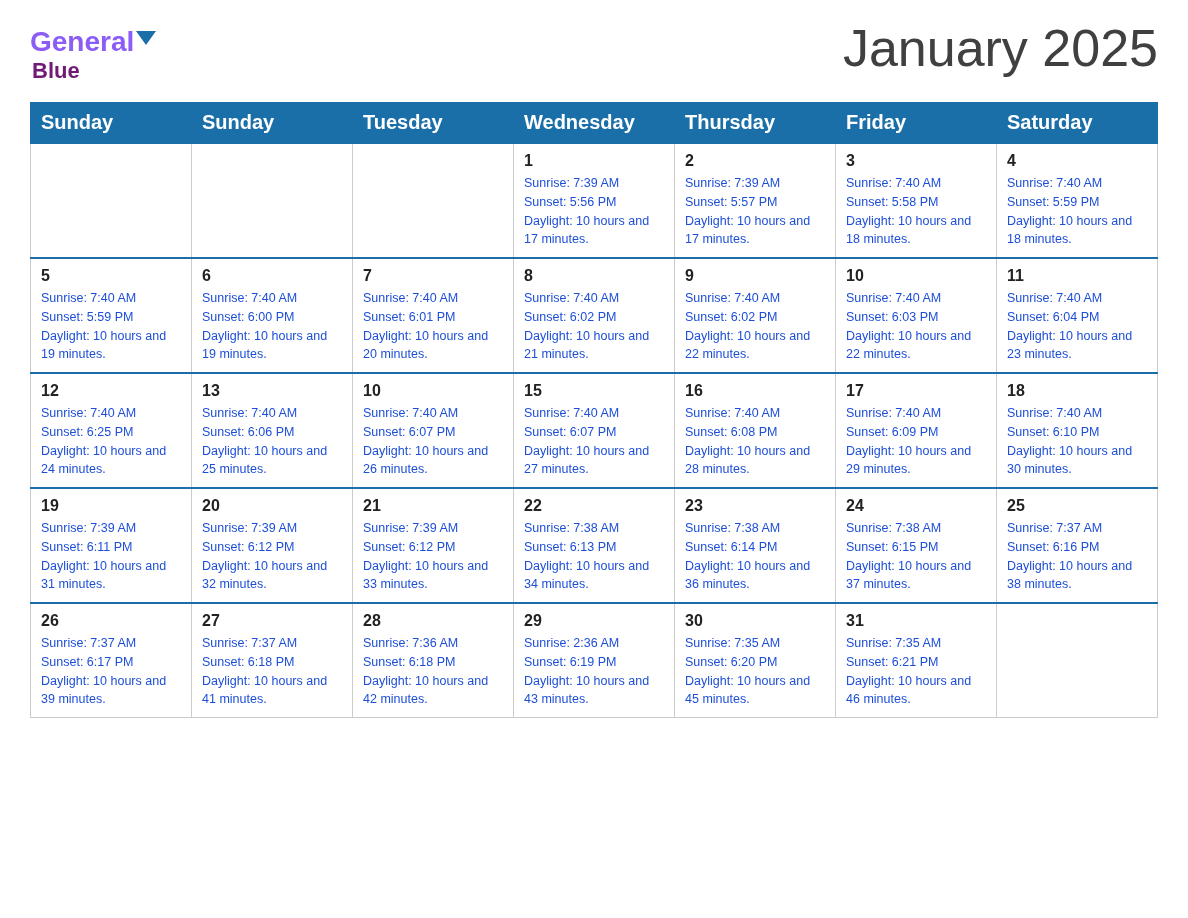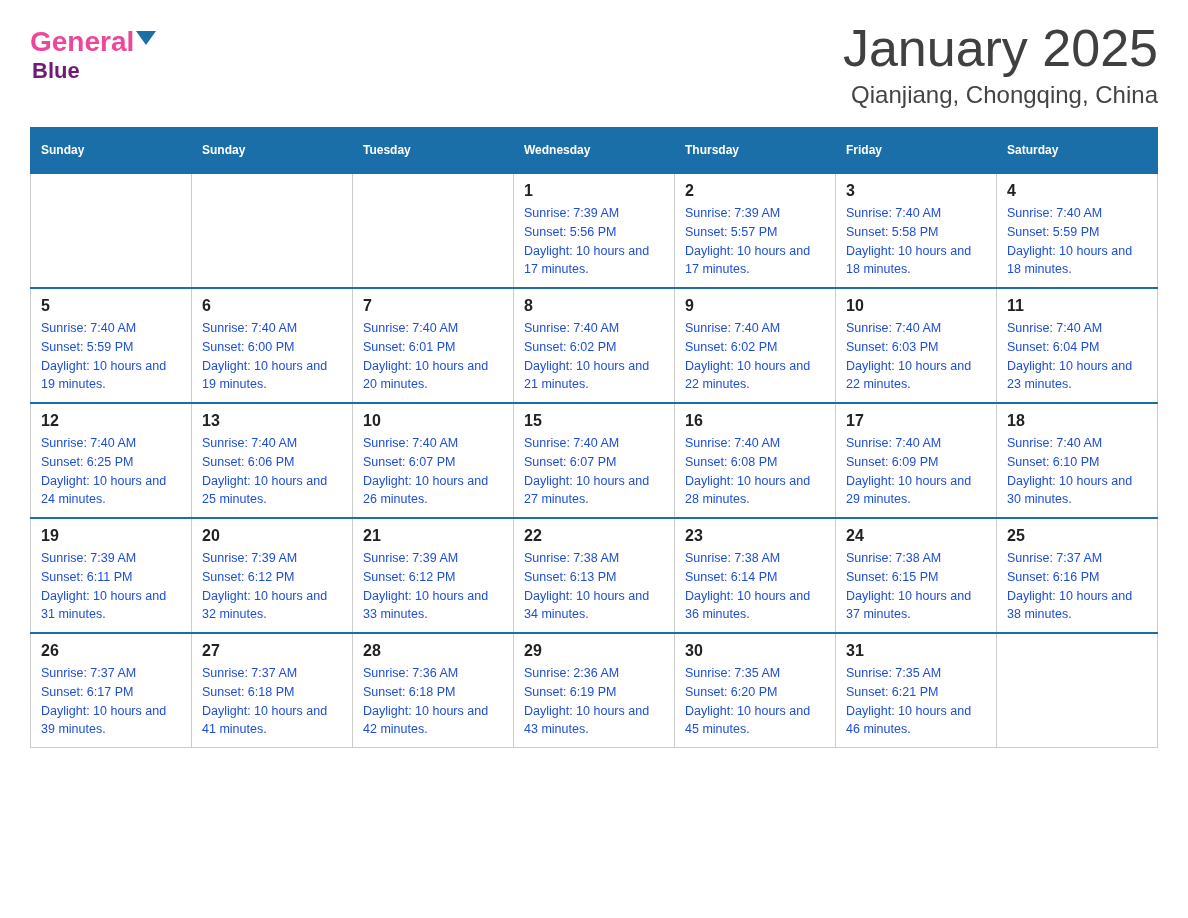--- a/index.html
+++ b/index.html
@@ -18,21 +18,21 @@
     }
     .logo {
       display: flex;
       flex-direction: column;
       align-items: flex-start;
       margin-top: 8px;
     }
     .logo-text {
       font-size: 28px;
       font-weight: bold;
-      color: #ec4899;
+      color: #8b5cf6;
       line-height: 1;
     }
     .logo-triangle {
       display: inline-block;
       width: 0;
       height: 0;
       border-left: 10px solid transparent;
       border-right: 10px solid transparent;
       border-top: 14px solid #1a6fa8;
       margin-left: 2px;
@@ -63,23 +63,23 @@
       margin-top: 4px;
     }
     .calendar {
       width: 100%;
       border-collapse: collapse;
       border: 1px solid #ccc;
     }
     .calendar th {
       background-color: #1a6fa8;
       color: #fff;
-      font-size: 12px;
+      font-size: 20px;
       font-weight: bold;
-      padding: 15px 10px;
+      padding: 8px 10px;
       text-align: left;
       border: 1px solid #1a6fa8;
     }
     .calendar td {
       vertical-align: top;
       padding: 8px 10px;
       border: 1px solid #ccc;
       width: calc(100% / 7);
       min-height: 100px;
       font-size: 13px;
@@ -114,21 +114,20 @@
 <div class="header">
   <div class="logo">
     <div style="display:flex;align-items:center;">
       <span class="logo-text">General</span>
       <span class="logo-triangle"></span>
     </div>
     <span class="logo-blue">Blue</span>
   </div>
   <div class="title-block">
     <h1>January 2025</h1>
-    <h2>Qianjiang, Chongqing, China</h2>
   </div>
 </div>
 
 <table class="calendar">
   <thead>
     <tr>
       <th>Sunday</th>
       <th>Sunday</th>
       <th>Tuesday</th>
       <th>Wednesday</th>

